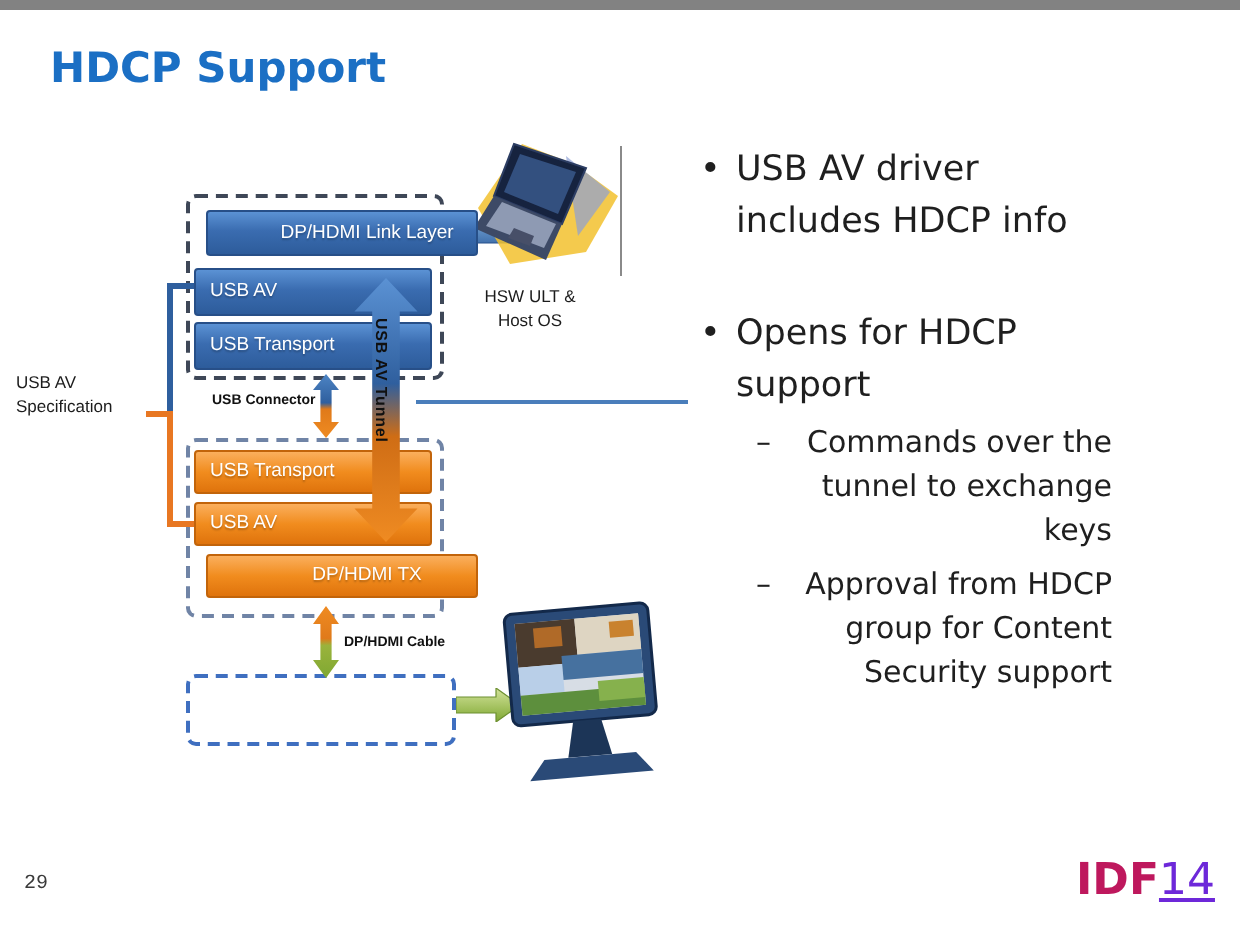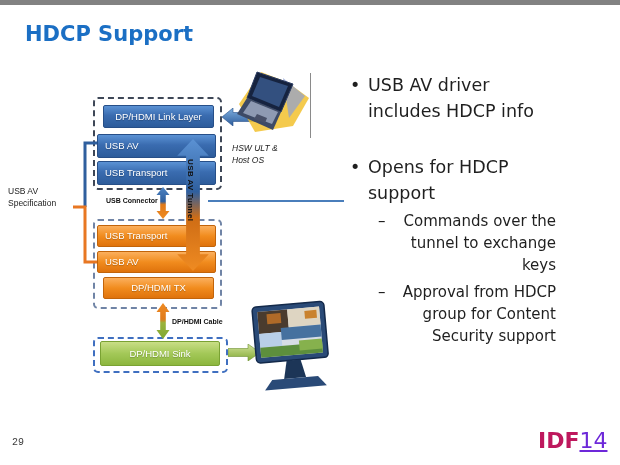--- a/index.html
+++ b/index.html
@@ -16,21 +16,21 @@
 
   
   .dashed{border-radius:5px;background:transparent;}
   #host-container{left:93px;top:97px;width:125px;height:89px;border:2px dashed #3e4757;}
   #dongle-container{left:93px;top:219px;width:125px;height:86px;border:2px dashed #7084a6;}
   #sink-container{left:93px;top:337px;width:131px;height:32px;border:2px dashed #3f6fc0;}
 
   
   .gbox{border-radius:2px;color:#ffffff;font-size:9.5px;line-height:1;
         display:flex;align-items:center;z-index:2;
-        text-shadow:0 1px 1px rgba(0,0,0,.25);}
+        text-shadow:0 1px 1px rgba(0,0,0,.25);padding-left:25px;}
   .gbox.center{justify-content:center;}
   .gbox.left{justify-content:flex-start;padding-left:7px;}
   .box-blue{background:linear-gradient(180deg,#5b92d4 0%,#3a6cb0 45%,#2d5c9b 100%);
             border:1px solid #274f88;}
   .box-orange{background:linear-gradient(180deg,#fbaf5d 0%,#f18c1e 50%,#df730c 100%);
             border:1px solid #c2640a;}
   .box-green{background:linear-gradient(180deg,#c9de85 0%,#a3c858 50%,#8cb63e 100%);
             border:1px solid #7aa233;}
 
   #box-link-layer{left:103px;top:105px;width:109px;height:21px;}
@@ -39,21 +39,21 @@
   #box-usb-transport-orange{left:97px;top:225px;width:110px;height:20px;}
   #box-usb-av-orange{left:97px;top:251px;width:110px;height:20px;}
   #box-dp-hdmi-tx{left:103px;top:277px;width:109px;height:20px;}
   #box-dp-hdmi-sink{left:100px;top:341px;width:118px;height:23px;}
 
   
   .lbl{color:#1c1c1c;font-size:8.5px;line-height:11.5px;}
   .lbl-bold{color:#111;font-size:7px;font-weight:bold;line-height:9px;}
   #lbl-spec{left:8px;top:186px;width:62px;text-align:left;}
   #lbl-usb-connector{left:106px;top:196px;width:52px;text-align:left;}
-  #lbl-hsw{left:232px;top:143px;width:66px;font-style:italic;}
+  #lbl-hsw{left:232px;top:143px;width:66px;text-align:center;}
   #lbl-external{left:226px;top:235px;width:74px;text-align:center;line-height:13px;}
   #lbl-cable{left:172px;top:317px;width:60px;}
 
   
   #tunnel-text{left:186px;top:159px;height:92px;writing-mode:vertical-rl;
      font-size:8px;font-weight:600;color:#101010;z-index:6;letter-spacing:.4px;}
 
   
   #hdcp-line{left:208px;top:200px;width:136px;height:2px;background:#4a7ebb;}
 
@@ -103,21 +103,20 @@
   <div id="box-link-layer" class="abs gbox box-blue center">DP/HDMI Link Layer</div>
   <div id="box-usb-av-blue" class="abs gbox box-blue left">USB AV</div>
   <div id="box-usb-transport-blue" class="abs gbox box-blue left">USB Transport</div>
 
   <div id="dongle-container" class="abs dashed"></div>
   <div id="box-usb-transport-orange" class="abs gbox box-orange left">USB Transport</div>
   <div id="box-usb-av-orange" class="abs gbox box-orange left">USB AV</div>
   <div id="box-dp-hdmi-tx" class="abs gbox box-orange center">DP/HDMI TX</div>
 
   <div id="sink-container" class="abs dashed"></div>
-  <div id="box-dp-hdmi-sink" class="abs gbox box-green center">DP/HDMI Sink</div>
 
   <svg id="tunnel-arrow" class="abs" width="34" height="132" viewBox="0 0 34 134">
     <defs>
       <linearGradient id="gTunnel" x1="0" y1="0" x2="0" y2="1">
         <stop offset="0" stop-color="#5b92d4"></stop>
           <stop offset="0.40" stop-color="#2f5f9e"></stop>
         <stop offset="0.60" stop-color="#cf6d15"></stop>
           <stop offset="1" stop-color="#ef8b22"></stop>
       </linearGradient>
     </defs>

